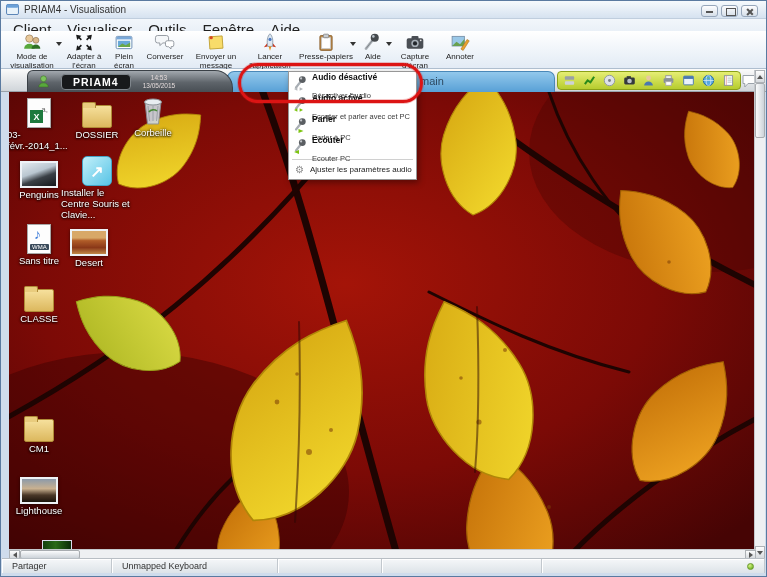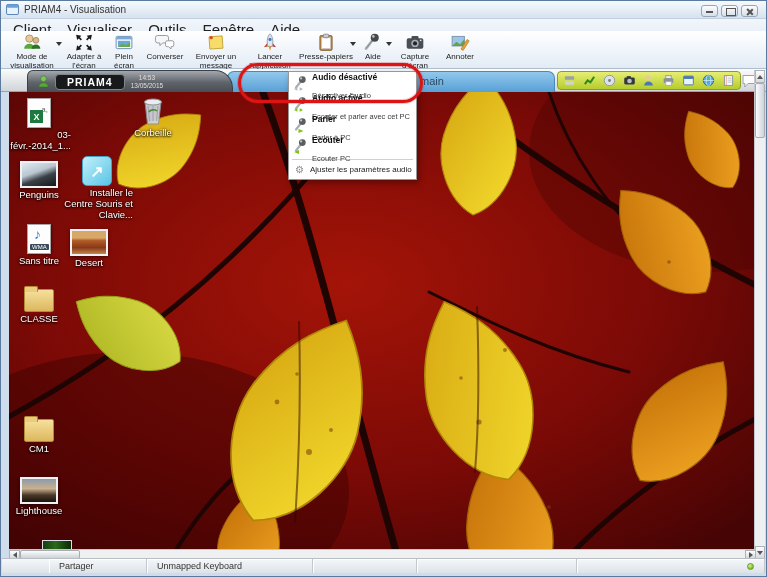--- a/index.html
+++ b/index.html
@@ -32,42 +32,42 @@
     font-size:8px; line-height:1.1; color:#222; padding-top:0; position:relative; }
   .tbtn .ticon { height:21px; display:flex; align-items:center; justify-content:center; }
   .dd-arrow { position:absolute; top:10px; right:-1px; width:0; height:0;
     border-left:3px solid transparent; border-right:3px solid transparent; border-top:4px solid #333; }
 
   
   .tabbar { position:absolute; left:0; top:68px; right:0; height:23px;
     background:linear-gradient(#fbfbfb,#d0d5da); border-bottom:1px solid #9aa2aa; }
   .client-tab { position:absolute; left:26px; top:1px; width:206px; height:22px;
     background:linear-gradient(#a2a8ae,#5e646a 55%,#484e54); border:1px solid #3a4046; border-bottom:none;
-    border-radius:6px 18px 0 0; display:flex; align-items:center; gap:6px; padding:0 10px; }
+    border-radius:6px 18px 0 0; display:flex; align-items:center; gap:12px; padding:0 10px; }
   .tab-badge { background:#17191b; border:1px solid #7f868c; border-radius:4px; color:#fff;
     font-weight:bold; font-size:10.5px; letter-spacing:1px; padding:1px 11px; }
   .tab-time { text-align:center; color:#e3dada; font-size:6.5px; line-height:1.15; }
   .banner { position:absolute; left:226px; top:2px; width:328px; height:21px;
     background:linear-gradient(#92c8ec,#58a0d6); border:1px solid #4a88b8; border-bottom:none;
     border-radius:7px 7px 0 0; }
   .banner-text { position:absolute; left:192px; top:3px; font-size:11px; color:#2e4a62; }
   .mini-toolbar { position:absolute; left:556px; top:2px; width:184px; height:19px;
     background:linear-gradient(#e6ee74,#b6cc2e); border:1px solid #8aa018; border-radius:4px;
     display:flex; align-items:center; justify-content:space-around; padding:0 2px; }
   .mini-icon { width:14px; height:14px; display:flex; align-items:center; justify-content:center; }
   .bubble-float { position:absolute; left:740px; top:4px; width:17px; height:16px; }
 
   
   .viewport { position:absolute; left:8px; top:91px; width:747px; height:457px; overflow:hidden; background:#6a0804; }
   .wallpaper { position:absolute; left:0; top:0; }
 
   
   .dicon { position:absolute; width:64px; display:flex; flex-direction:column; align-items:center; }
   .dicon .art { height:34px; display:flex; align-items:flex-end; justify-content:center; }
-  .dicon .lbl { margin-top:2px; font-size:9.5px; color:#fff; text-align:right; line-height:1.15;
+  .dicon .lbl { margin-top:2px; font-size:9.5px; color:#fff; text-align:left; line-height:1.15;
     text-shadow:0 1px 2px #000, 0 0 3px rgba(0,0,0,.9); }
   .folder { width:30px; height:23px; position:relative; border-radius:2px;
     background:linear-gradient(#f6e09c,#dcb85e); border:1px solid #b08c38; }
   .folder::before { content:""; position:absolute; left:-1px; top:-4px; width:12px; height:5px;
     background:#e9cc7e; border:1px solid #b08c38; border-bottom:none; border-radius:2px 2px 0 0; }
   .folder.filled::after { content:""; position:absolute; left:6px; top:4px; width:17px; height:13px;
     background:linear-gradient(140deg,#e8f0e0,#3a6a2a 55%,#1a3a12); border:1px solid #fff; }
   .photo { width:38px; height:27px; border:2px solid #eef2f6; box-shadow:0 1px 3px rgba(0,0,0,.55); }
   .penguins-art { background:linear-gradient(160deg,#e2e9ee 0%,#b9c6d0 40%,#3a4046 62%,#14181c 100%); }
   .desert-art { background:linear-gradient(#d8a868 0%,#d8a868 30%,#b05c28 42%,#8a3818 72%,#c08848 100%); }
@@ -116,21 +116,21 @@
   .sbtn.right::after { border-top:3px solid transparent; border-bottom:3px solid transparent; border-left:4px solid #555; }
   .vthumb { position:absolute; left:0; top:13px; width:10px; height:55px; background:linear-gradient(90deg,#fafbfc,#cdd3d9); border:1px solid #a8acb0; border-radius:2px; }
   .hthumb { position:absolute; left:11px; top:0; width:60px; height:9px; background:linear-gradient(#fafbfc,#cdd3d9); border:1px solid #a8acb0; border-radius:2px; }
 
   
   .statusbar { position:absolute; left:1px; right:1px; bottom:3px; height:15px;
     background:linear-gradient(#f5f7f9,#dde3e8); border-top:1px solid #b8bec4;
     display:flex; font-size:9px; color:#333; align-items:center; }
   .scell { height:100%; display:flex; align-items:center; padding-left:10px;
     border-right:1px solid #c2c8ce; box-shadow:inset 1px 1px 0 #fff; }
-  .scell.c0 { width:98px;margin-left:47px; } .scell.c1 { width:166px; } .scell.c2 { width:104px; }
+  .scell.c0 { width:110px; } .scell.c1 { width:166px; } .scell.c2 { width:104px; }
   .scell.c3 { width:160px; } .scell.c4 { flex:1; }
   .status-dot { position:absolute; right:11px; top:4px; width:7px; height:7px; border-radius:50%;
     border:1px solid #6a9a2c; background:radial-gradient(circle at 35% 30%, #d8f088, #8ac63c 60%, #558e1c); }
 </style>
 </head>
 <body>
 
 <div id="window">
 
   <div class="titlebar">
@@ -421,20 +421,26 @@
 
     <div class="dicon" style="left:-2px;top:2px">
       <span class="art">
           <span class="page">
             <span class="doc-a">a,</span>
             <span class="xl-box">X</span>
           </span>
         </span>
       <span class="lbl">03-févr.-2014_1...</span>
     </div>
+    <div class="dicon" style="left:56px;top:2px">
+      <span class="art">
+          <span class="folder"></span>
+        </span>
+      <span class="lbl">DOSSIER</span>
+    </div>
     <div class="dicon" style="left:112px;top:0px">
       <span class="art">
         <svg width="24" height="32" viewBox="0 0 24 32">
           <path d="M4,8 L6.5,30 h11 L20,8 z" fill="#cfd6dc" stroke="#8a9298" opacity="0.92"></path>
           <ellipse cx="12" cy="8" rx="8.5" ry="3" fill="#e8edf1" stroke="#8a9298"></ellipse>
           <path d="M7,12 l1.5,15 M12,12 v15 M17,12 l-1.5,15" stroke="#9aa2a8" fill="none"></path>
           <path d="M8,18 a5,4 0 0 1 8,-1" stroke="#4a8a3a" stroke-width="1.6" fill="none"></path>
         </svg>
       </span>
       <span class="lbl">Corbeille</span>

